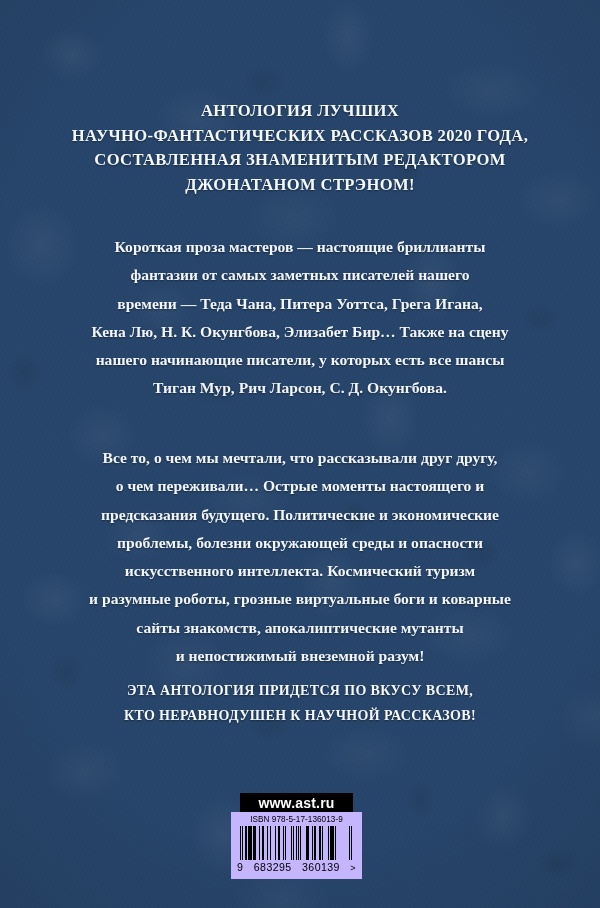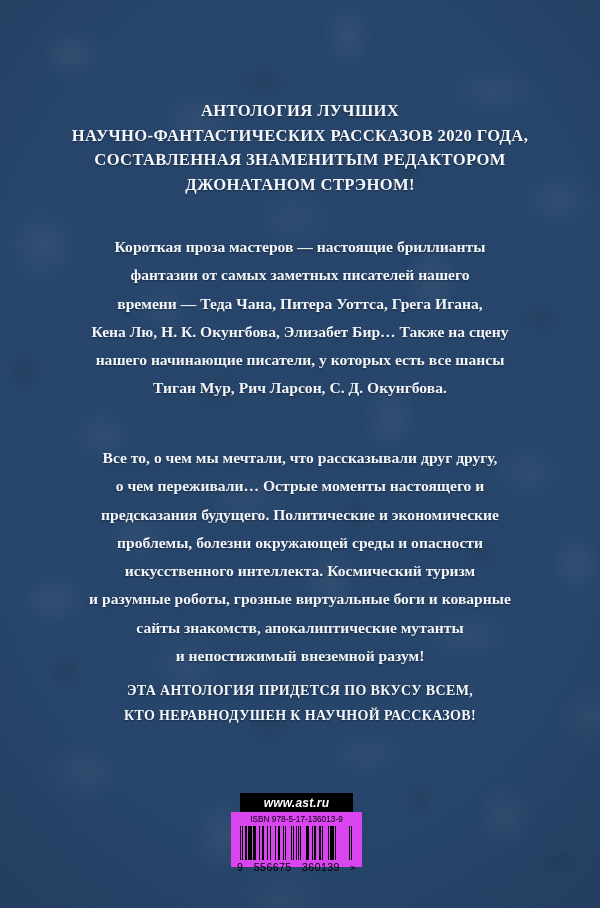--- a/index.html
+++ b/index.html
@@ -131,29 +131,28 @@
     background: #000000;
     margin: 0 9px;
     height: 19px;
     display: flex;
     align-items: center;
     justify-content: center;
   }
   .url-bar span {
     color: #ffffff;
     font-family: "Liberation Sans", sans-serif;
-    font-size: 12px;
+    font-size: 14px;
     font-weight: 700;
     letter-spacing: .2px;
-    font-style: italic;
   }
   .barcode-white {
-    background: #d946ef;
+    background: #c4b5fd;
     padding: 3px 4px 16px;
-    height: 55px;
+    height: 67px;
     box-sizing: border-box;
   }
   .isbn-text {
     font-family: "Liberation Sans", sans-serif;
     font-size: 8.2px;
     color: #000000;
     text-align: center;
     letter-spacing: .05px;
     line-height: 10px;
     white-space: nowrap;
@@ -329,21 +328,21 @@
             <i class="sp" style="width:1.0309278350515463%"></i>
             <i class="sp" style="width:1.0309278350515463%"></i>
             <i class="sp" style="width:1.0309278350515463%"></i>
             <i class="sp" style="width:1.0309278350515463%"></i>
             <i class="" style="width:1.0309278350515463%"></i>
             <i class="sp" style="width:1.0309278350515463%"></i>
             <i class="" style="width:1.0309278350515463%"></i>
           </div>
         <div class="digits">
           <span class="grp">9</span>
-          <span class="grp">556675</span>
+          <span class="grp">683295</span>
           <span class="grp">360139</span>
           <span class="grp end">&gt;</span>
         </div>
       </div>
     </div>
 
   </div>
 </div>
 
 </body></html>

